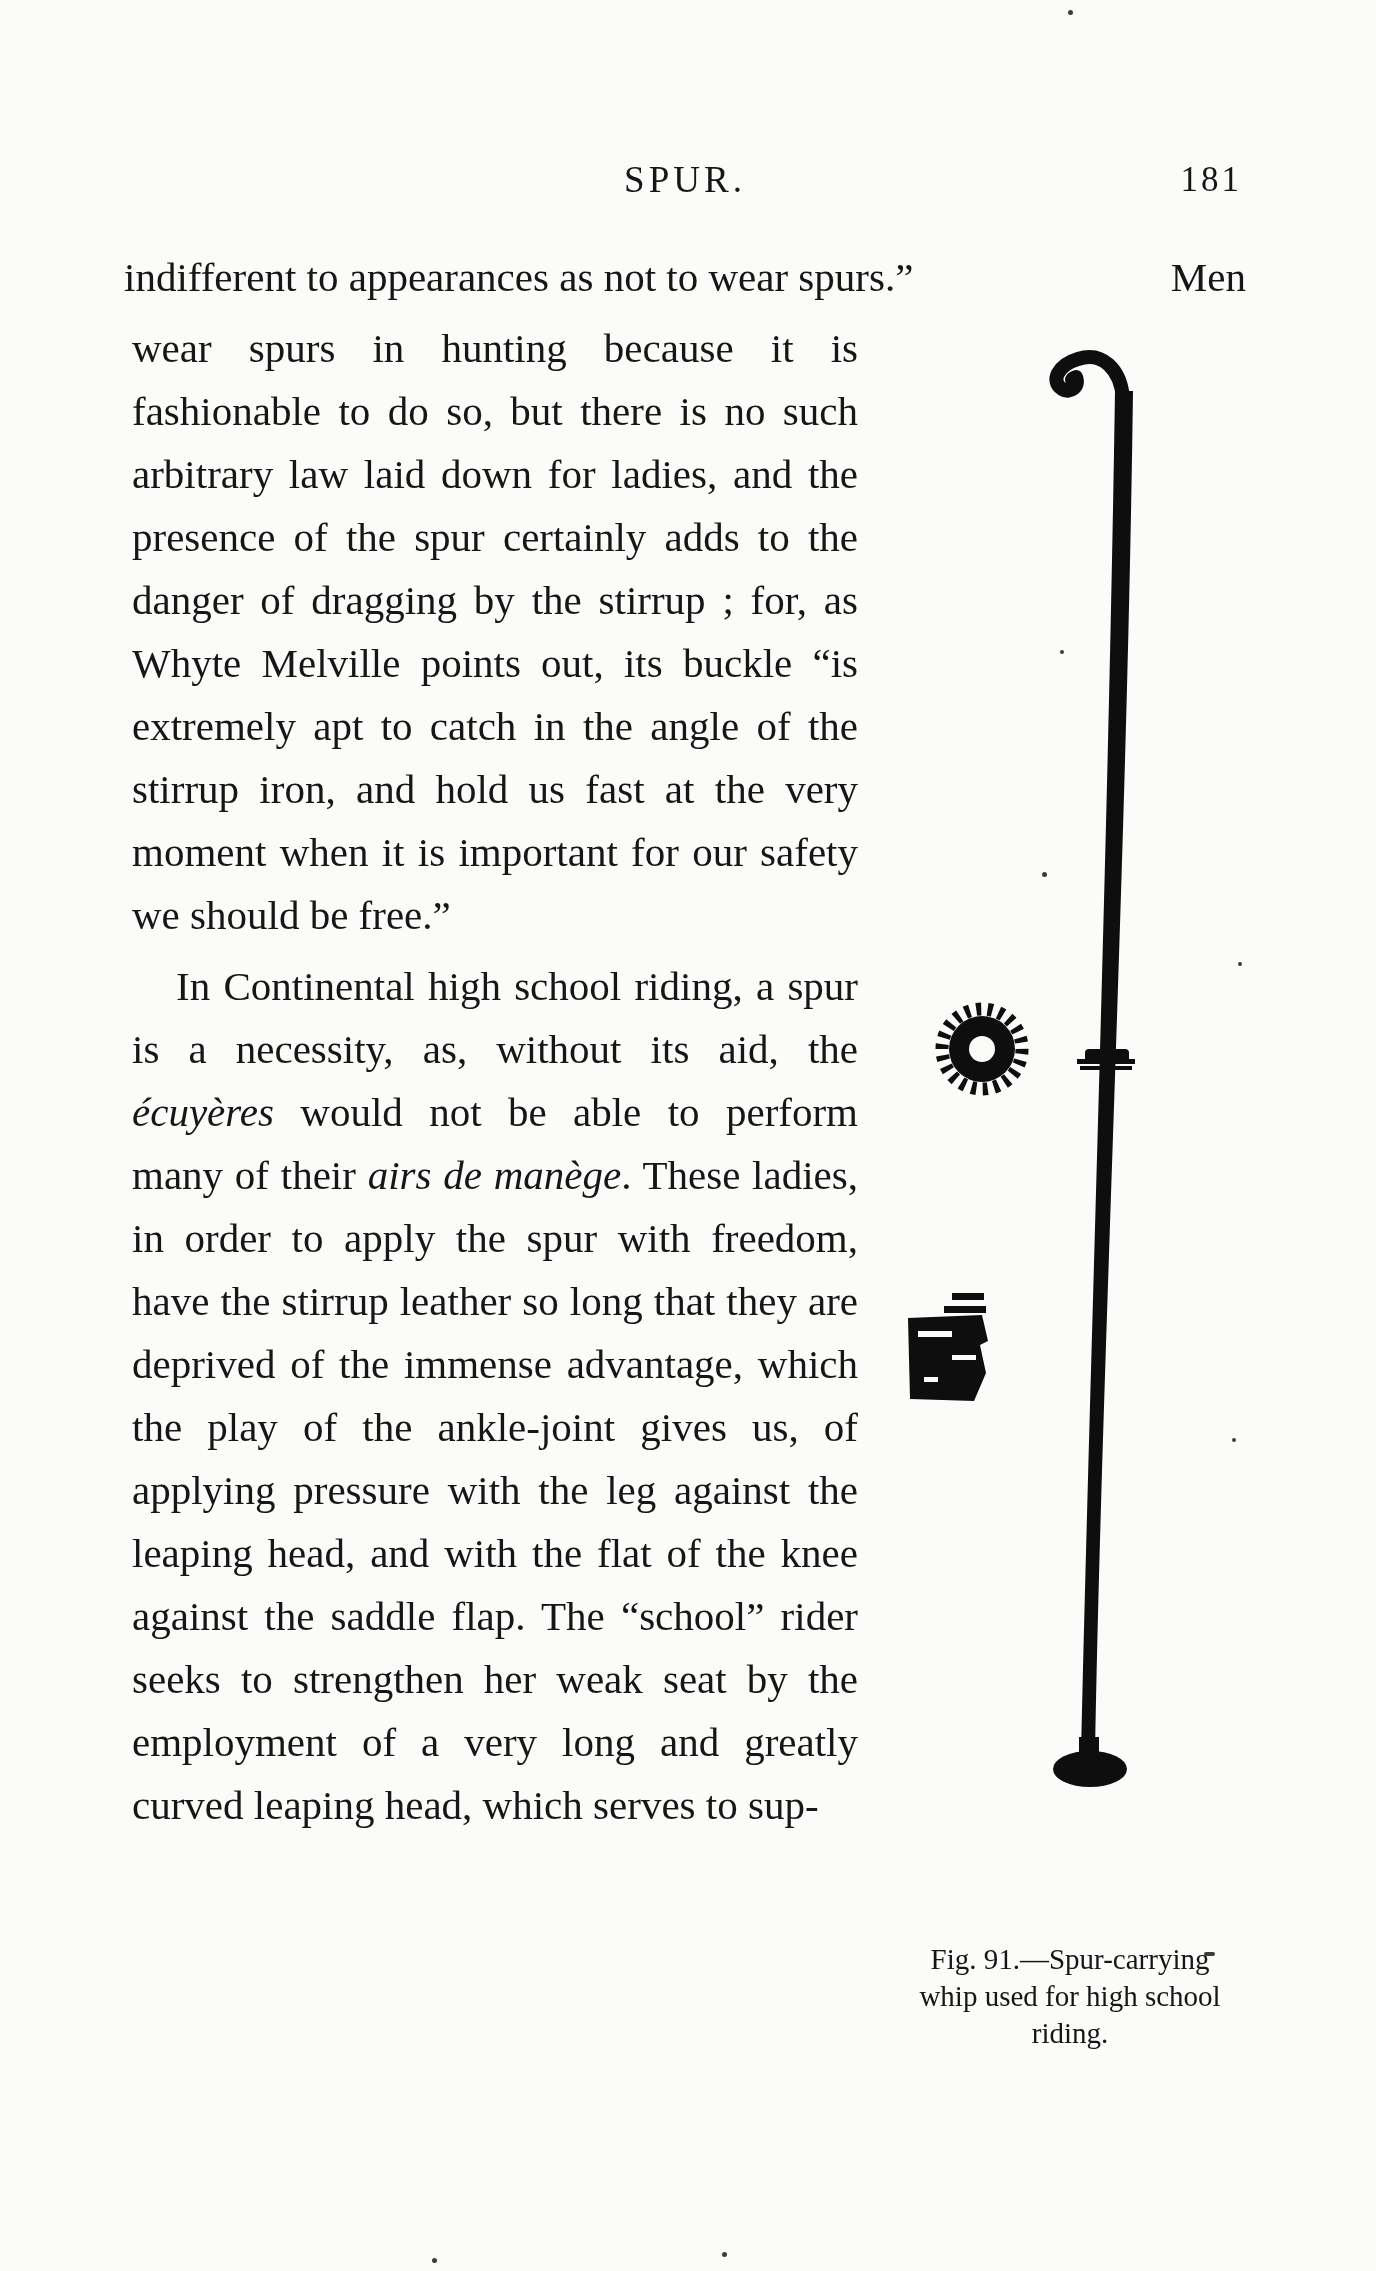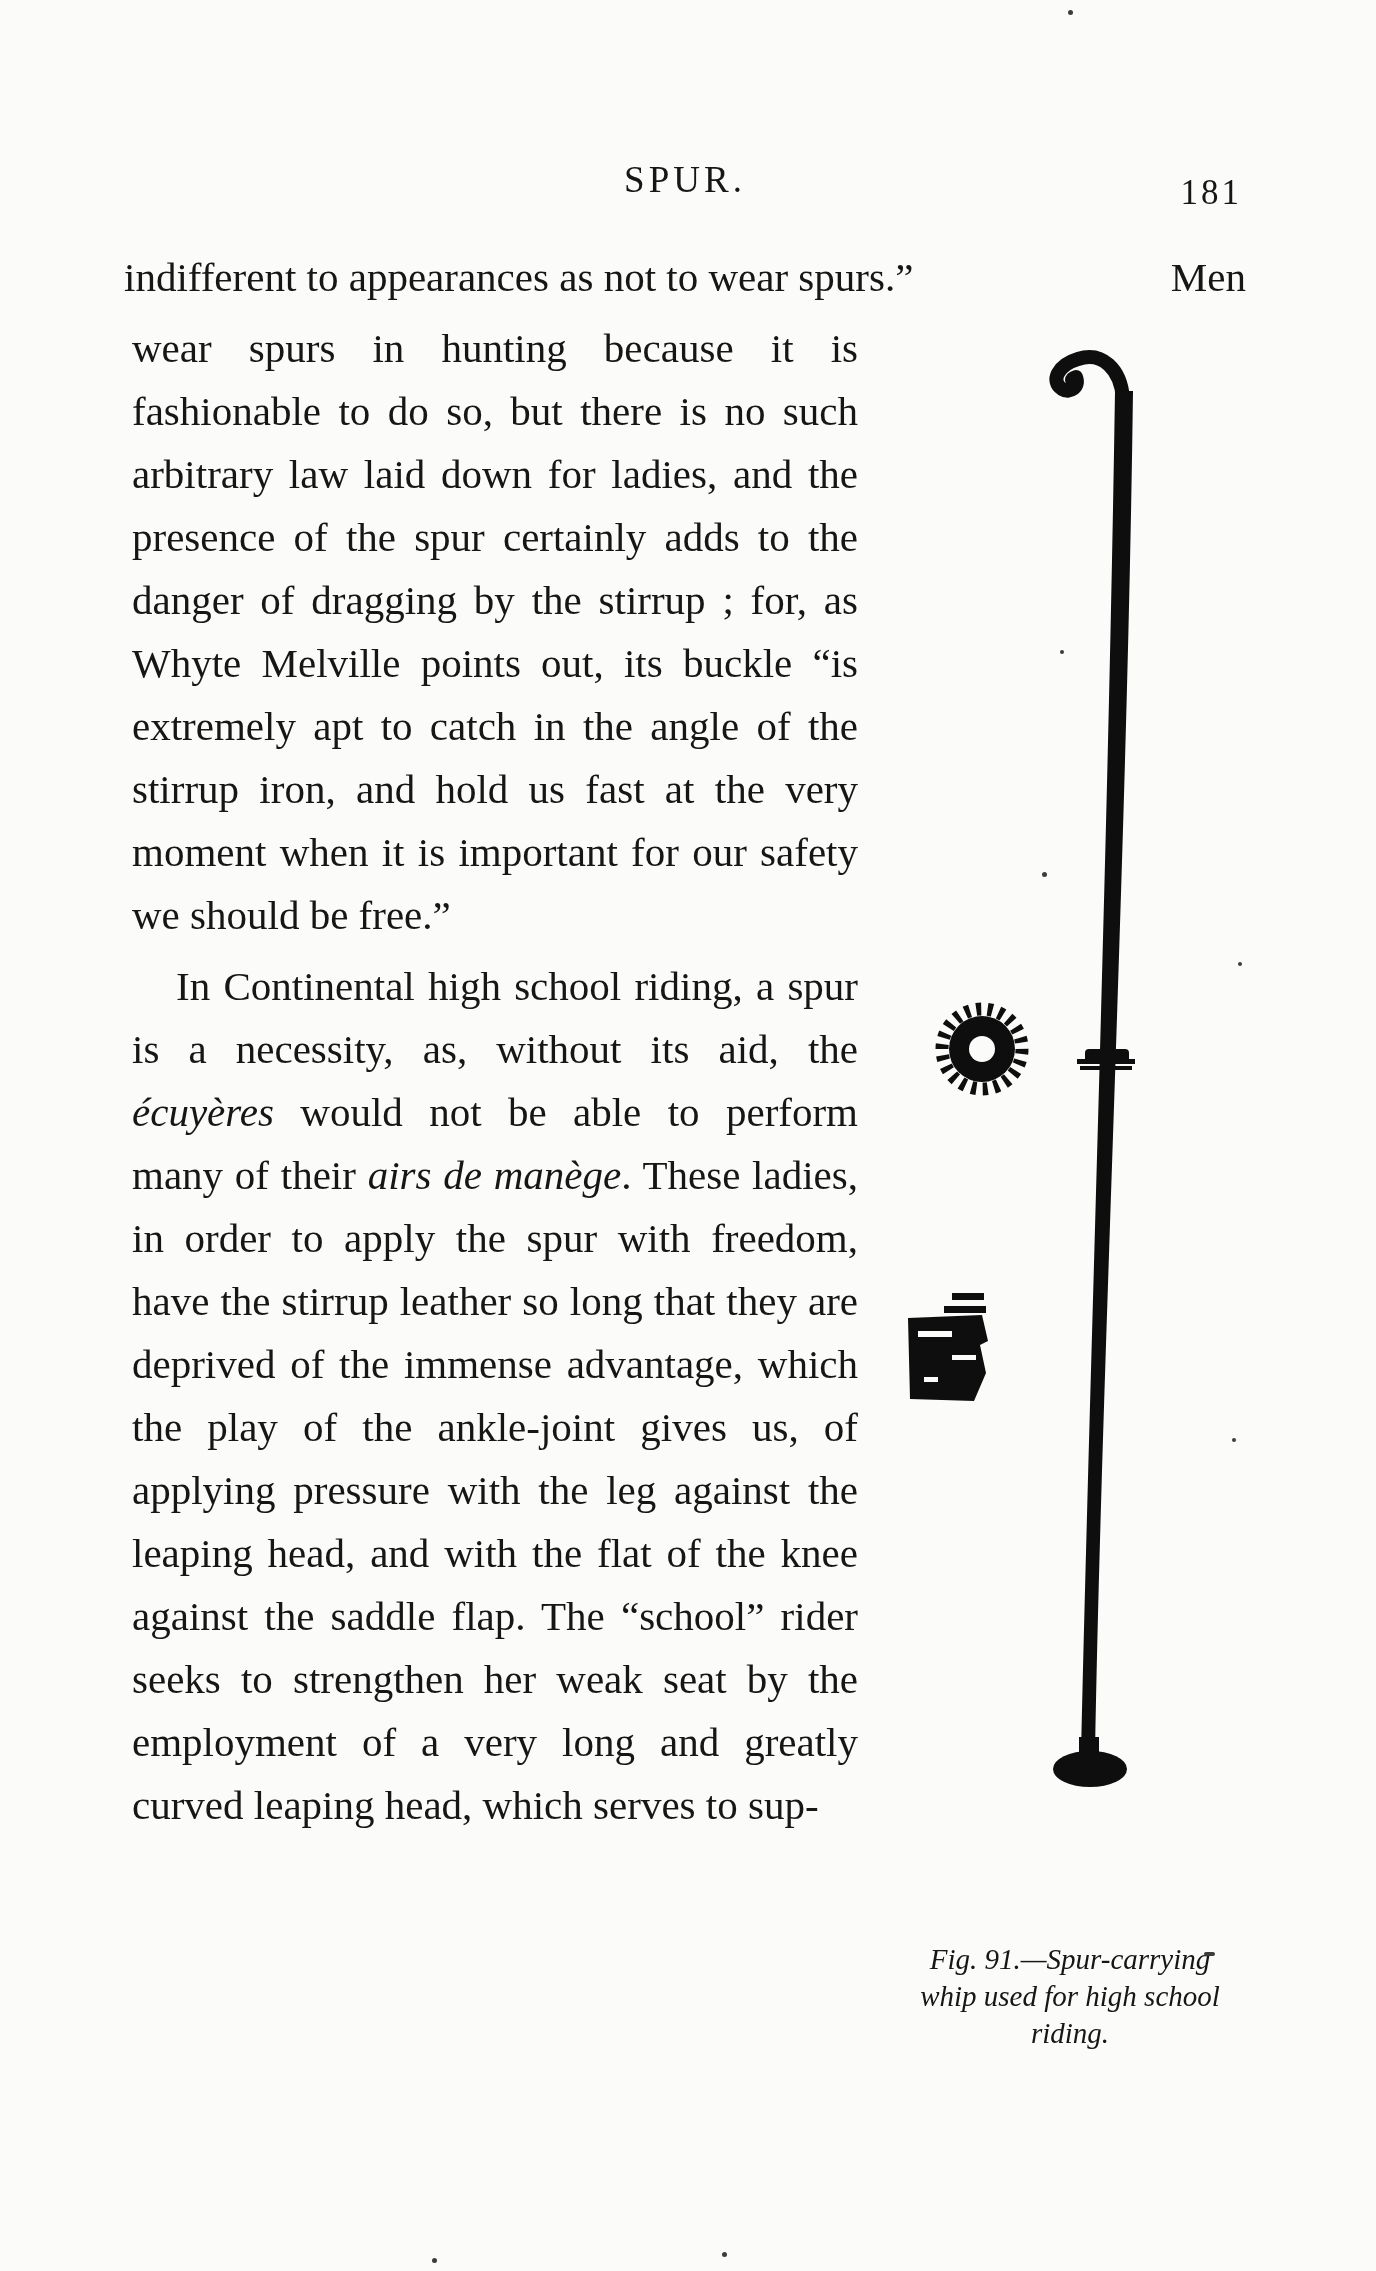--- a/index.html
+++ b/index.html
@@ -19,41 +19,41 @@
     left: 124px;
     top: 158px;
     width: 1122px;
   }
   .header { position: relative; height: 52px; margin-bottom: 36px; }
   .header .title {
     position: absolute; left: 50%; transform: translateX(-50%);
     font-size: 37px; letter-spacing: 4px;
   }
   .header .pagenum {
-    position: absolute; right: 4px; top: 15px;
+    position: absolute; right: 4px; top: 2px;
     font-size: 35px; letter-spacing: 3px;
   }
   .first-line {
     display: flex; justify-content: space-between;
     font-size: 41px; line-height: 63px; white-space: nowrap; gap: 37px;
   }
   .columns { display: flex; align-items: flex-start; }
   .text-col {
     width: 742px;
     font-size: 41px;
     line-height: 63px;
     text-align: justify;
     hyphens: none;
   }
   .text-col p { margin: 8px; }
   .p-indent { text-indent: 44px; }
   .em { font-style: italic; }
   .fig-col {
     width: 352px; margin-left: 28px;
-    display: flex; flex-direction: column; align-items: center; font-style: italic;
+    display: flex; flex-direction: column; align-items: center;
   }
   .whip { width: 352px; height: 1560px; margin-top: 24px; display: block; }
   .caption {
     width: 334px;
     margin-top: 48px;
     text-align: center;
     font-size: 29px;
     line-height: 37px;
   }
   .speck { position: absolute; background: #3c3c3a; border-radius: 50%; }

